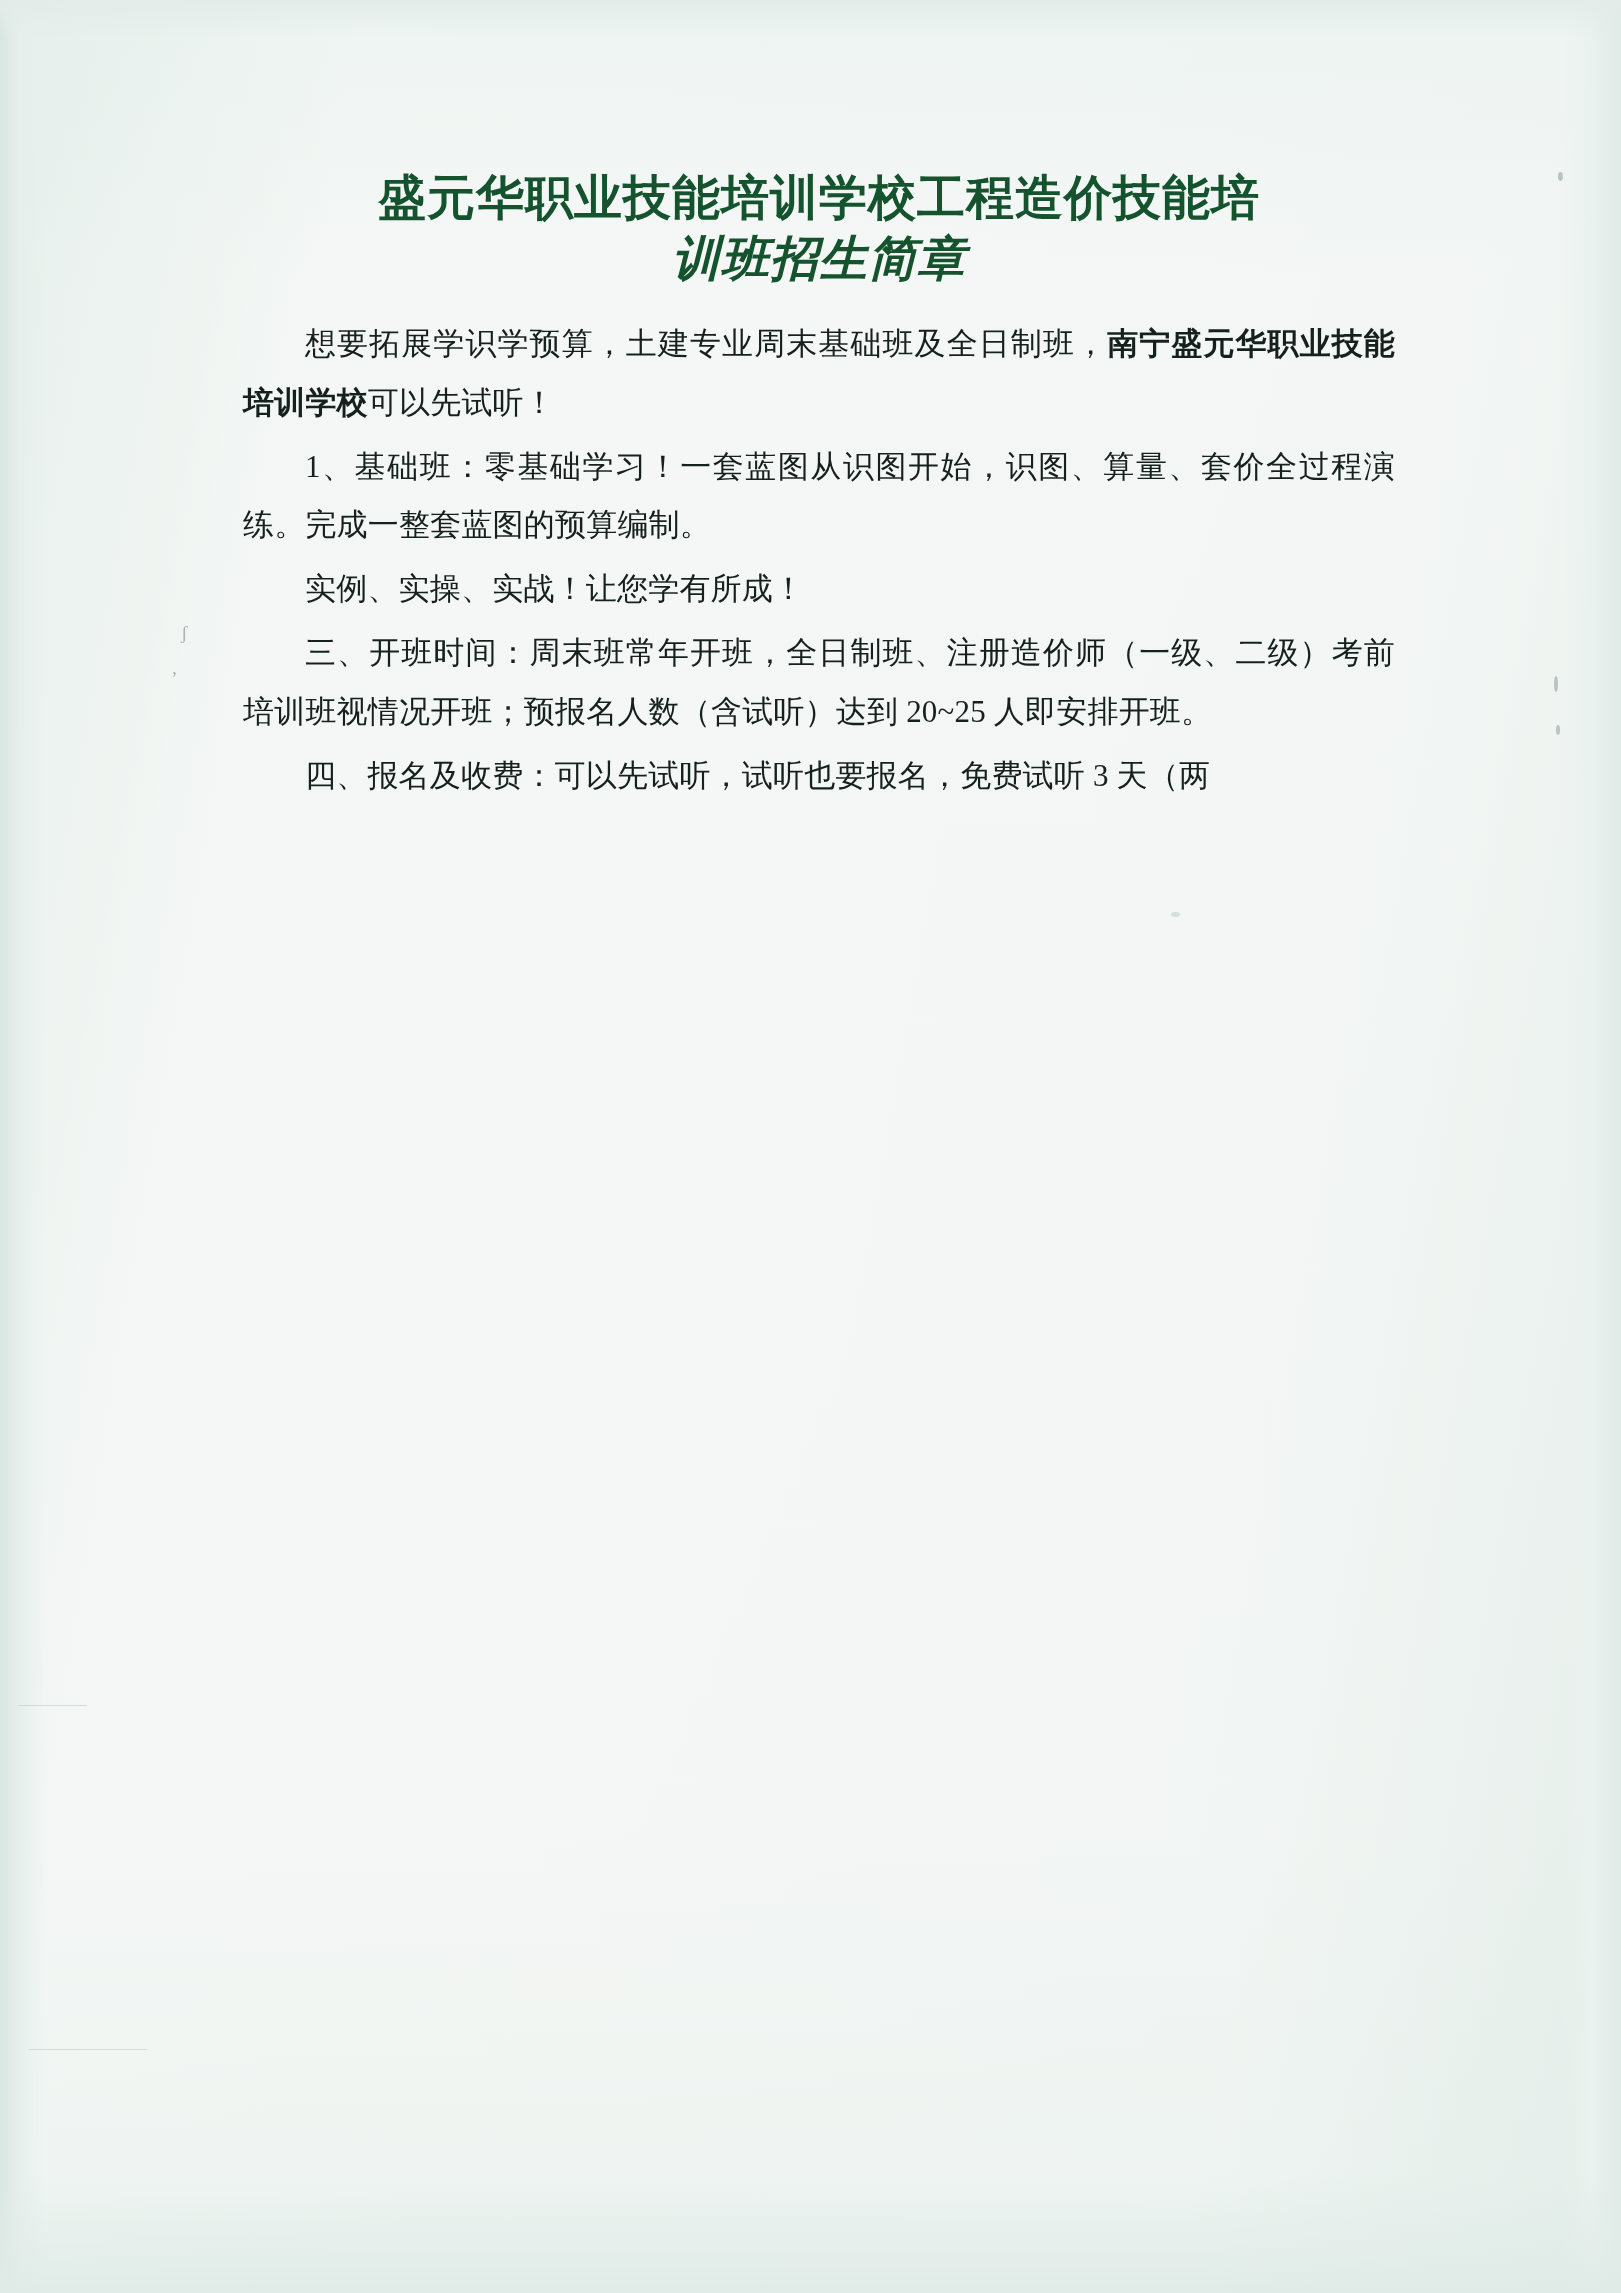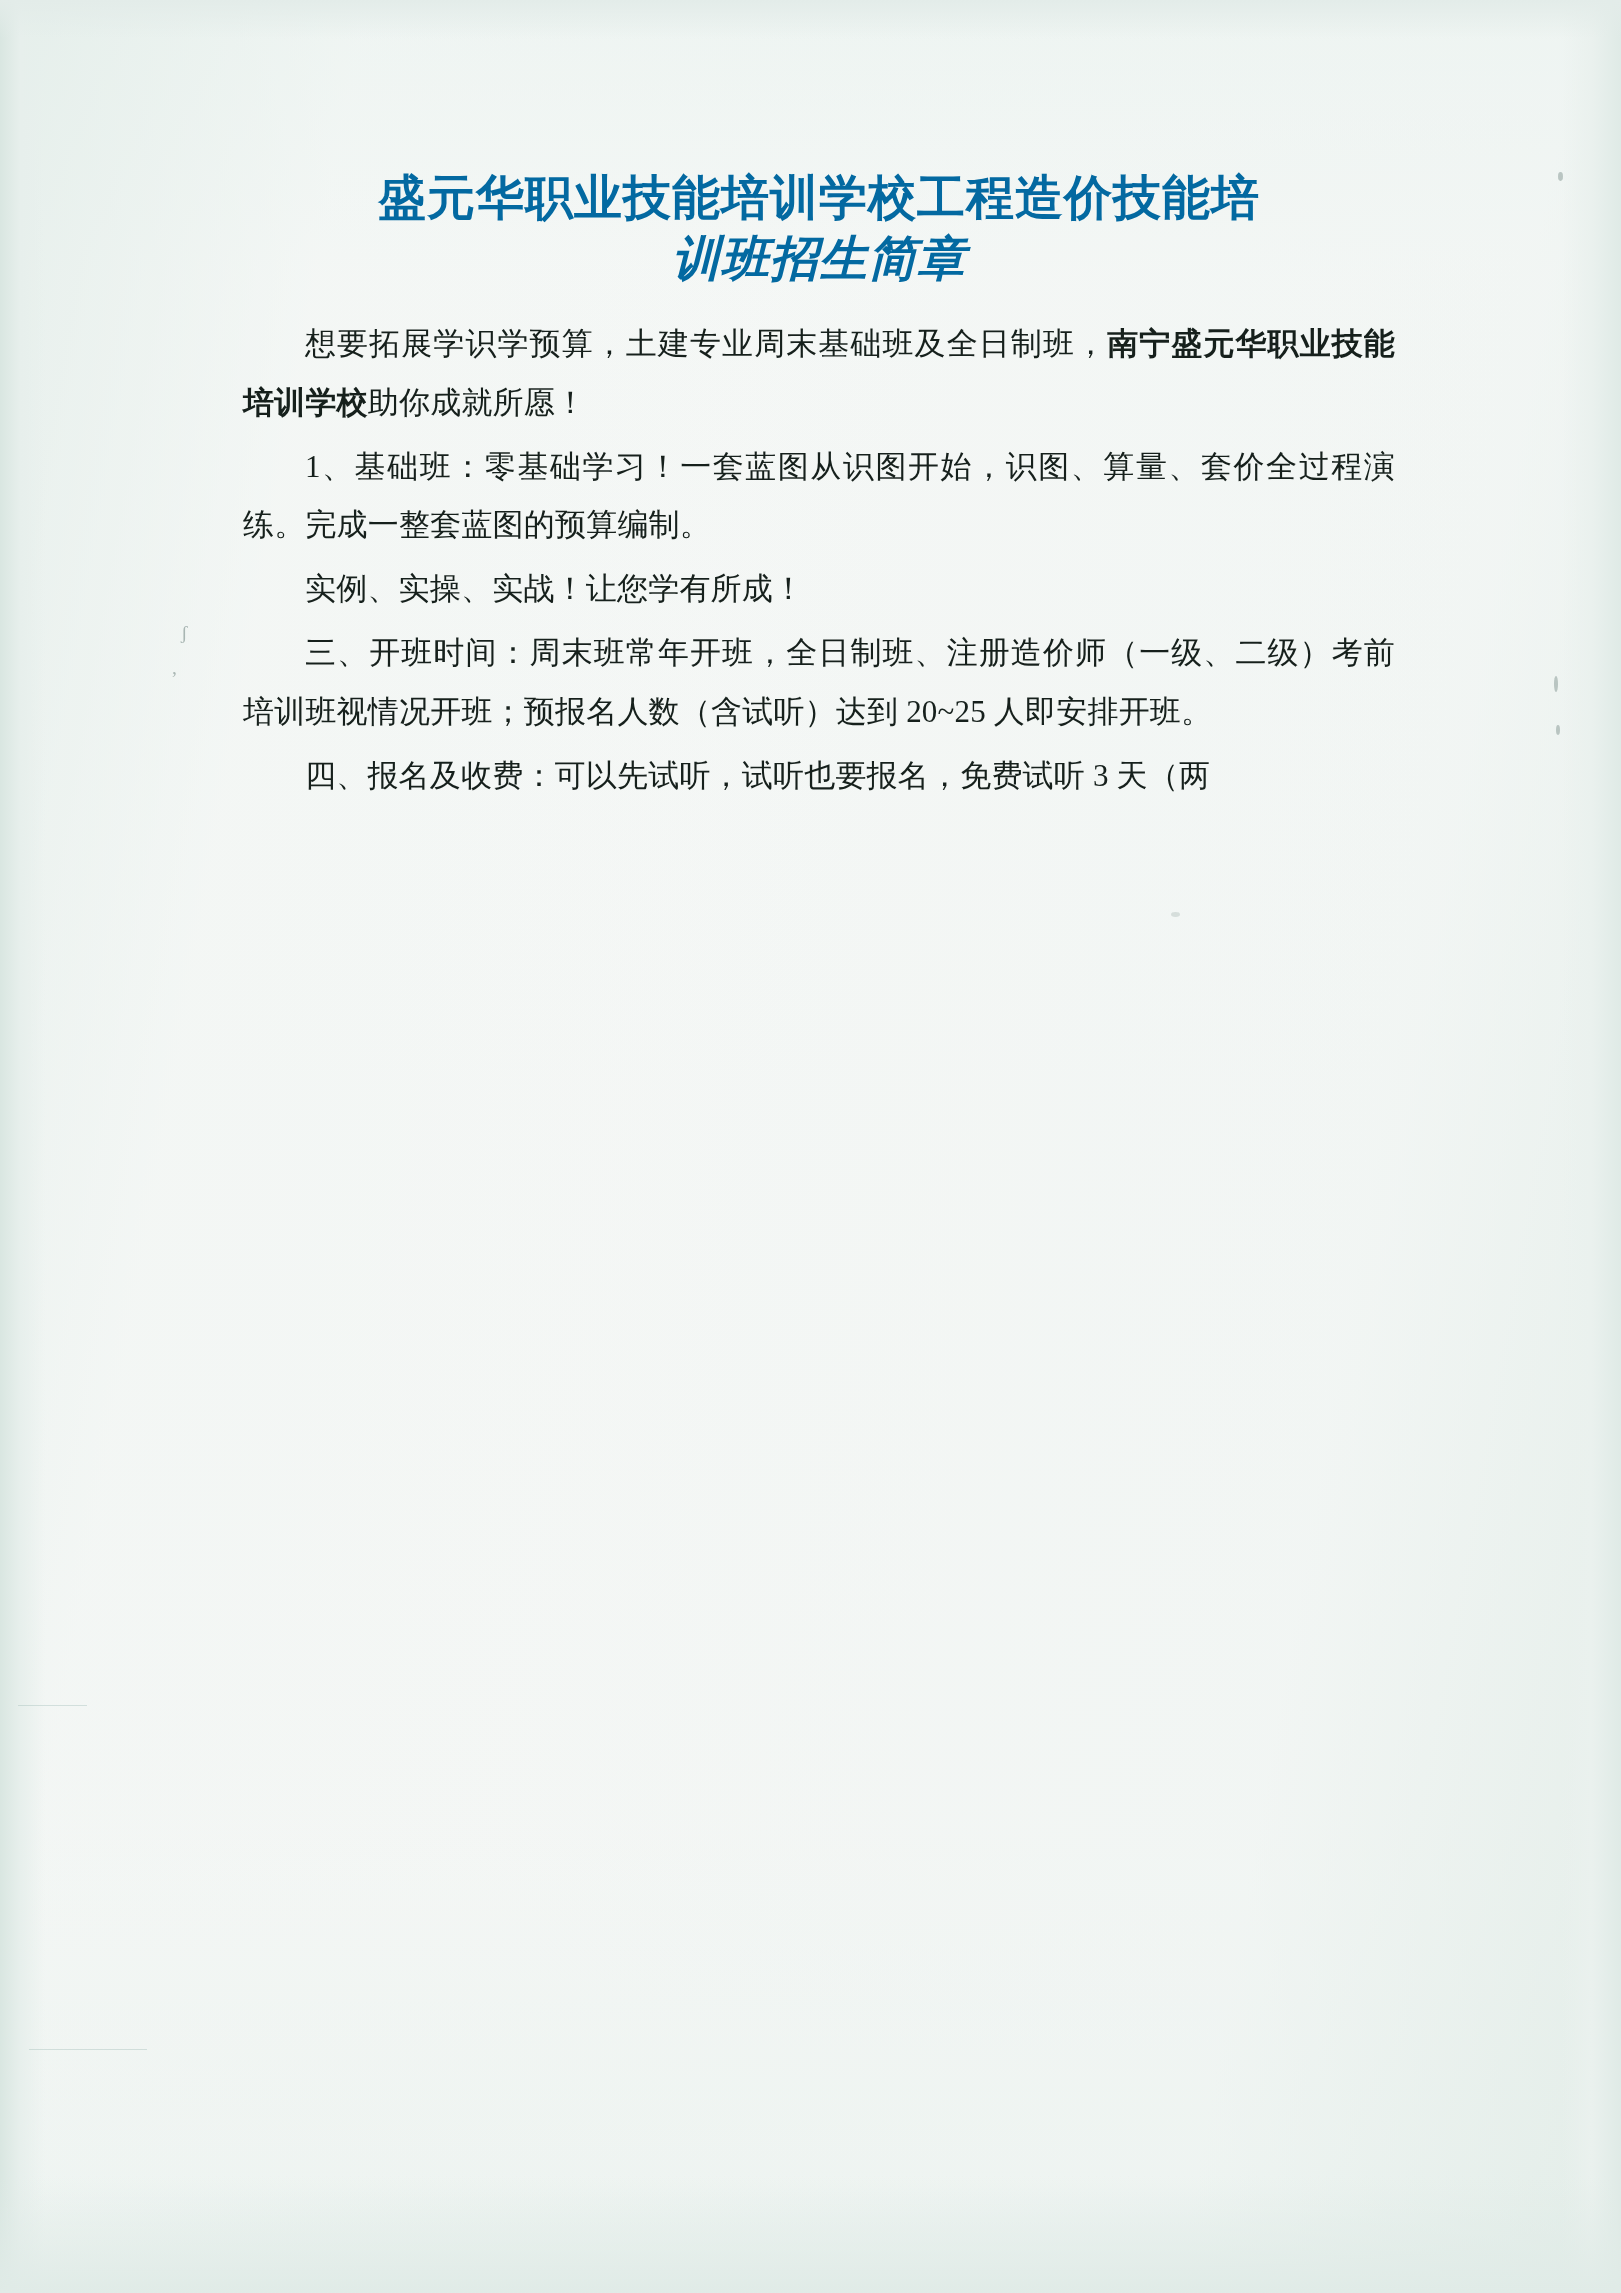--- a/index.html
+++ b/index.html
@@ -67,21 +67,21 @@
     width: 1152px;
   }
 
   .doc-title {
     font-size: 48px;
     font-weight: bold;
     line-height: 1.28;
     text-align: center;
     letter-spacing: 1px;
     margin: 0 0 25.5px 0;
-    color: #0369a1;
+    color: #14532d;
   }
   .doc-title .line2 {
     display: block;
     font-style: italic;
   }
 
   p.para {
     font-size: 31px;
     line-height: 1.88;
     margin: 0 0 5.9px 0;
@@ -133,21 +133,21 @@
   <div class="speck" style="left:1171px; top:912px; width:8.8px; height:4.9px; opacity:0.5;"></div>
 
   <div class="content">
 
     <h1 class="doc-title">
       <span>盛元华职业技能培训学校工程造价技能培</span>
       <span class="line2">训班招生简章</span>
     </h1>
 
     <p class="para indent">
-      <span>想要拓展学识学预算，土建专业周末基础班及全日制班，</span><span class="bs">南宁盛元华职业技能培训学校</span><span>助你成就所愿！</span>
+      <span>想要拓展学识学预算，土建专业周末基础班及全日制班，</span><span class="bs">南宁盛元华职业技能培训学校</span><span>可以先试听！</span>
     </p>
 
 
     <p class="para indent">
       <span>1、基础班：零基础学习！一套蓝图从识图开始，识图、算量、套价全过程演练。完成一整套蓝图的预算编制。</span>
     </p>
 
 
 
     <p class="para indent">

